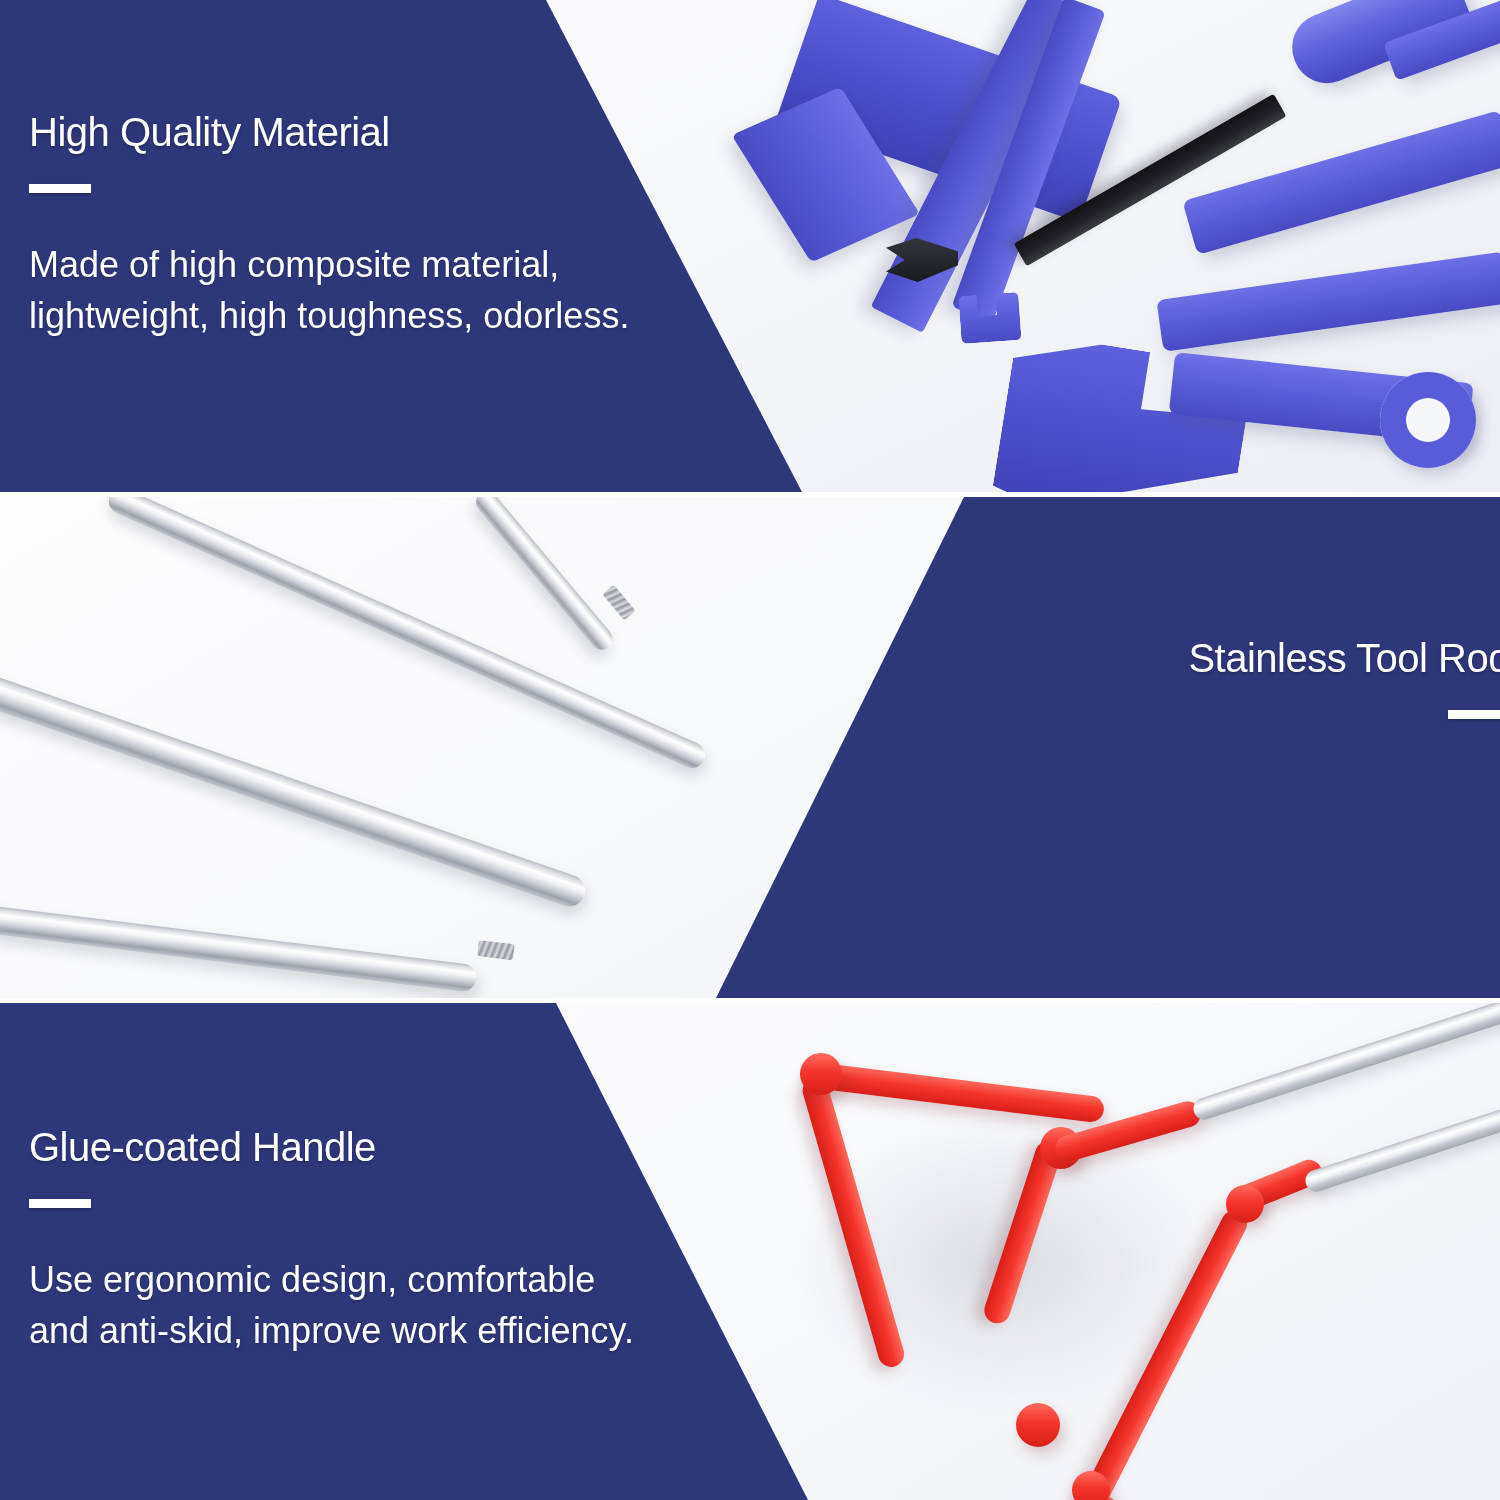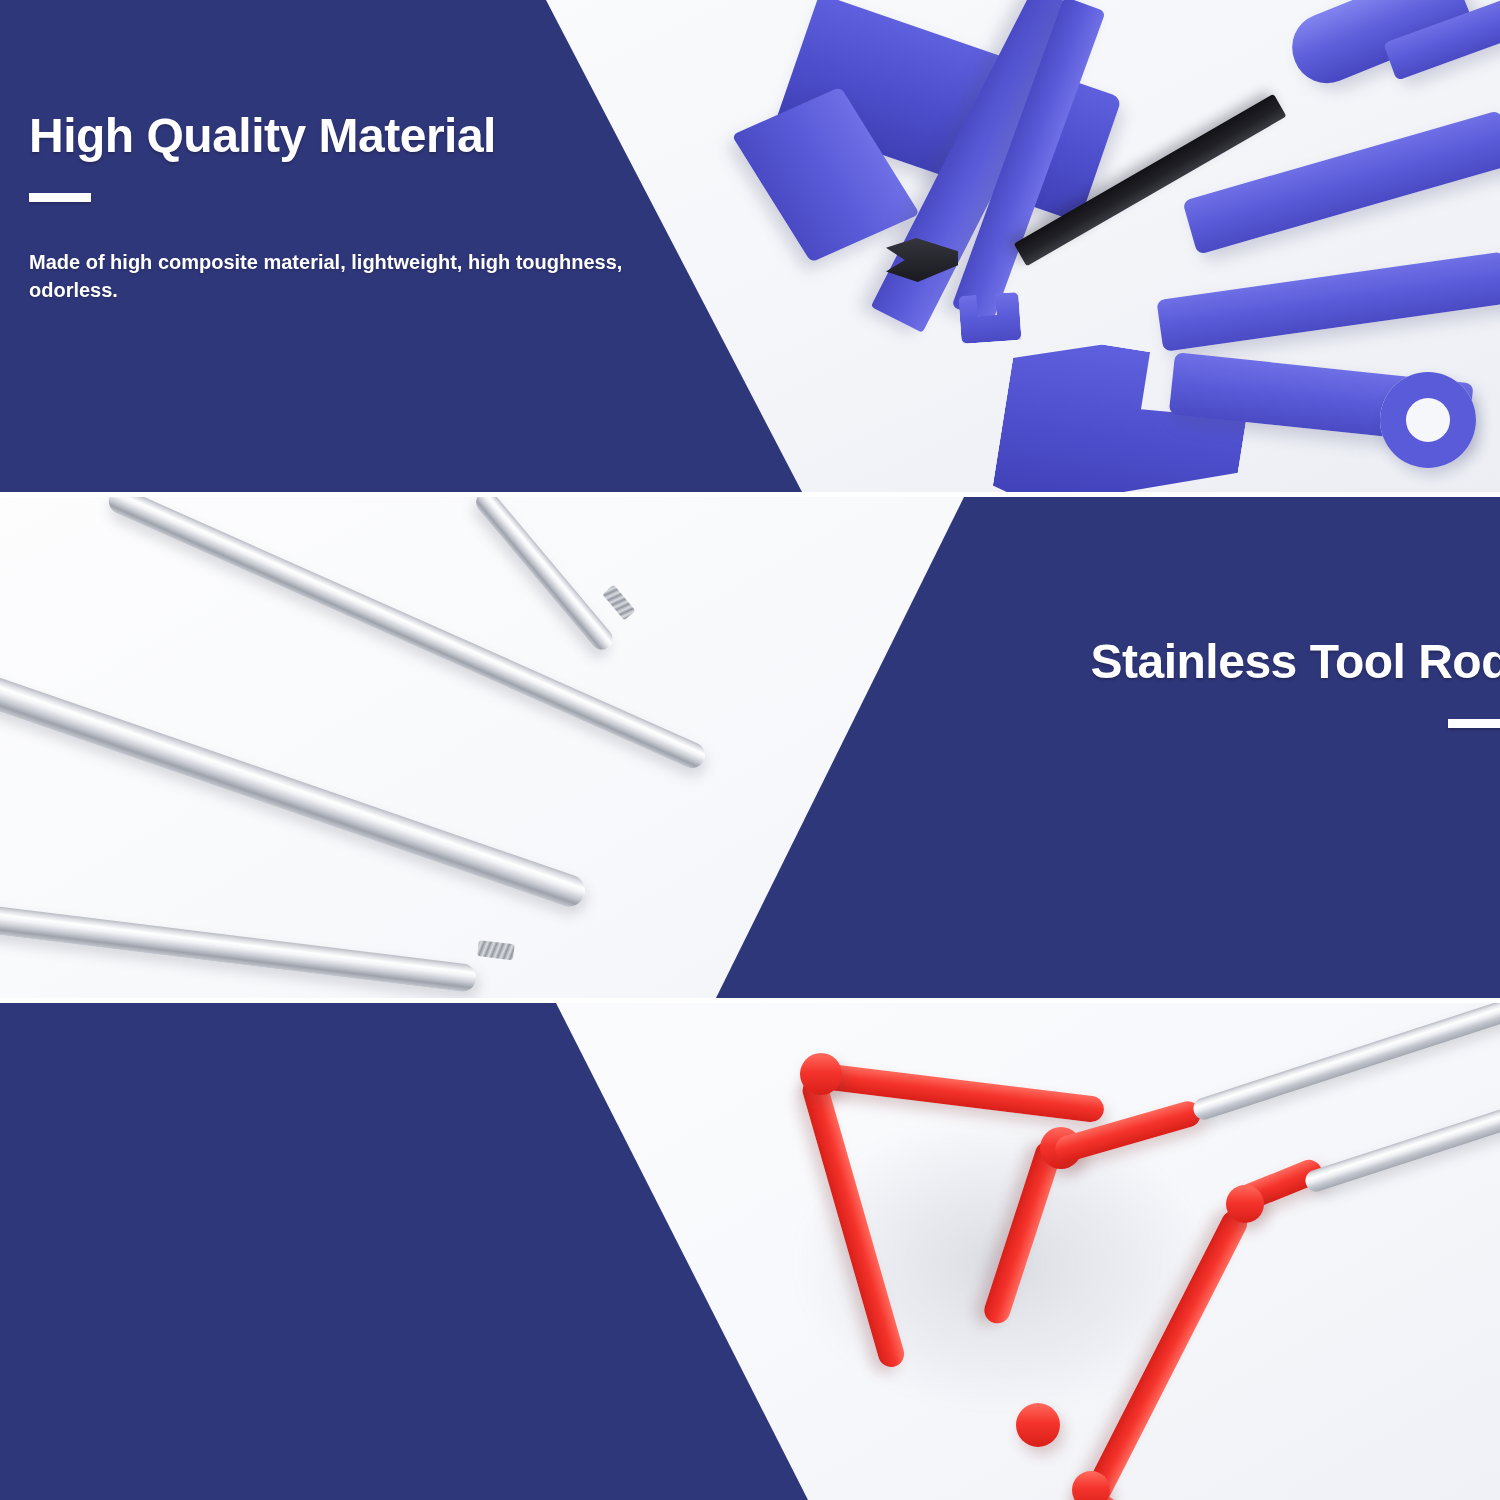--- a/index.html
+++ b/index.html
@@ -49,41 +49,41 @@
 
   
   .textblock { position: absolute; z-index: 5; }
   #text-1 { left: 29px; top: 110px;  width: 610px; text-align: left; }
   #text-2 { right: 30px; top: 636px; width: 620px; text-align: right; }
   #text-3 { left: 29px; top: 1125px; width: 610px; text-align: left; }
   #text-2 { position: absolute; }
 
   .title {
     color: #ffffff;
-    font-size: 48px;
-    font-weight: bold;
+    font-size: 40px;
+    font-weight: normal;
     letter-spacing: -0.5px;
     line-height: 1.1;
     margin: 0;
     text-shadow: 0 2px 3px rgba(0,0,0,0.25);
   }
   .divider {
     width: 62px; height: 9px;
     background: #ffffff;
     margin-top: 30px;
     box-shadow: 0 2px 3px rgba(0,0,0,0.22);
   }
   .divider.right { margin-left: auto; }
   .body-text {
     color: #ffffff;
-    font-size: 20px;
+    font-size: 36px;
     line-height: 1.42;
     margin: 0;
     margin-top: 46px;
-    font-weight: bold;
+    font-weight: normal;
     text-shadow: 0 1px 3px rgba(0,0,0,0.25);
   }
 
   
   #photo-1 { background: linear-gradient(155deg,#fdfdfe 0%,#f6f7fa 50%,#eceef4 100%); }
   .tool {
     position: absolute;
     transform-origin: 0% 50%;
     border-radius: 6px;
     box-shadow: 6px 9px 16px rgba(70,72,120,0.22);
@@ -235,15 +235,20 @@
       <div class="redbar" style="left:1082px; top:478px; width:110px; height:26px; transform:rotate(34deg);"></div>
       <div class="redbar" style="left:1226px; top:182px; width:38px; height:38px; border-radius:50%; transform:none;"></div>
       <div class="redbar" style="left:1072px; top:468px; width:38px; height:38px; border-radius:50%; transform:none;"></div>
 
       <div class="rod" style="left:1306px; top:170px; width:330px; height:22px; transform:rotate(-18deg);
                   background:linear-gradient(180deg,#b7bac2 0%,#e2e4e9 14%,#ffffff 32%,#eceef2 50%,#c3c6ce 72%,#a3a7b0 100%);"></div>
     </div>
 
     <div class="wedge" id="wedge-3"></div>
 
+    <div class="textblock" id="text-3" style="left:29px; top:122px; width:610px; text-align:left;">
+      <h2 class="title">Glue-coated Handle</h2>
+      <div class="divider"></div>
+      <p class="body-text">Use ergonomic design, comfortable and anti-skid, improve work efficiency.</p>
+    </div>
   </section>
 
 </div>
 
 </body></html>

